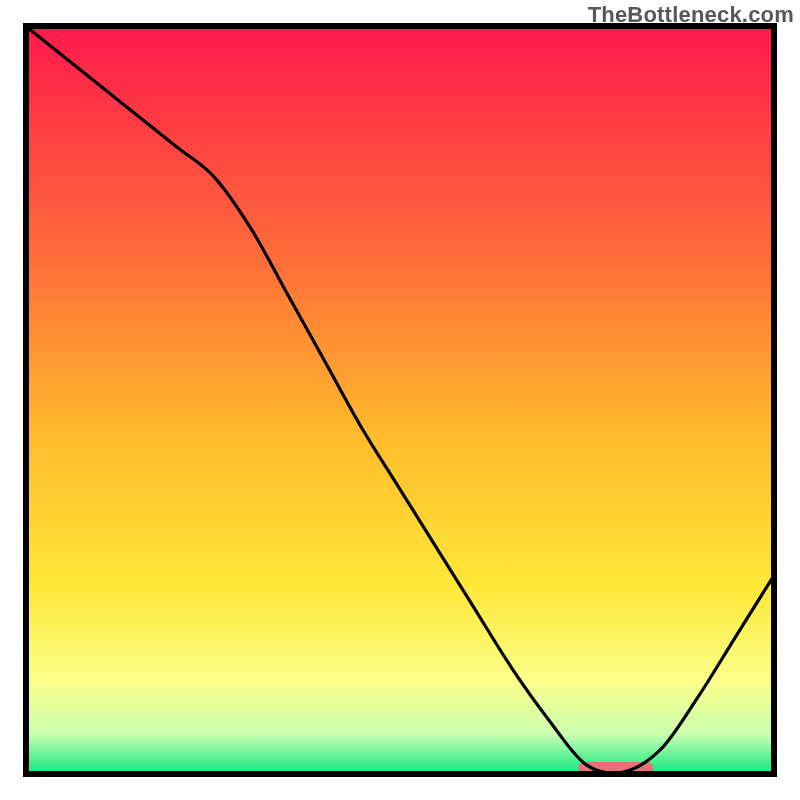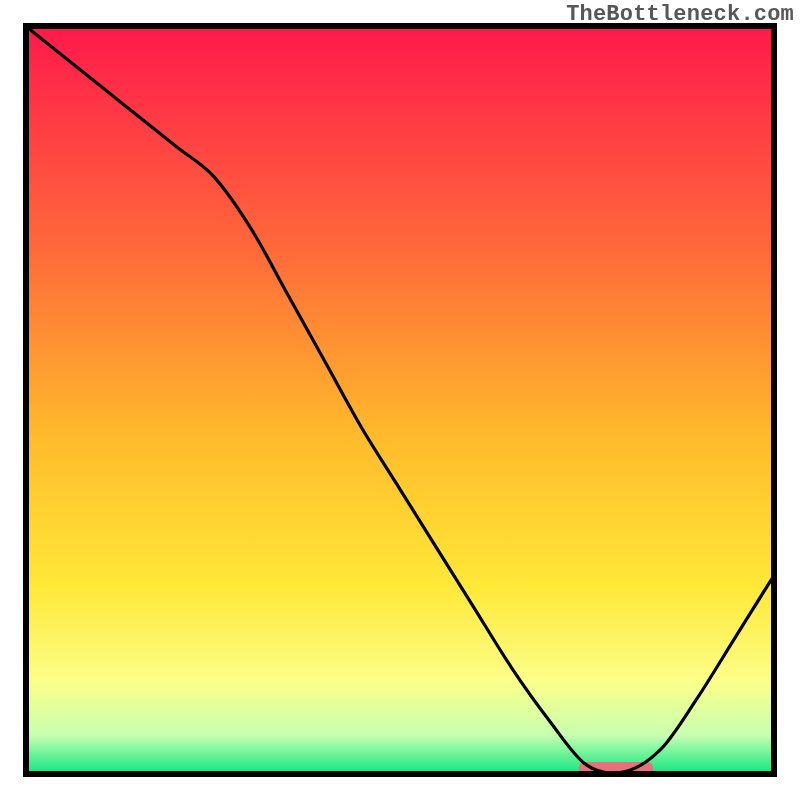--- a/index.html
+++ b/index.html
@@ -8,21 +8,20 @@
     width: 800px;
     height: 800px;
     background: #ffffff;
     font-family: Arial, Helvetica, sans-serif;
     overflow: hidden;
   }
   .stage {
     position: relative;
     width: 800px;
     height: 800px;
-    font-family: Liberation Mono, monospace;
   }
   .watermark {
     position: absolute;
     top: 2px;
     right: 6px;
     font-size: 22px;
     font-weight: 600;
     color: #575757;
     letter-spacing: 0.2px;
   }

